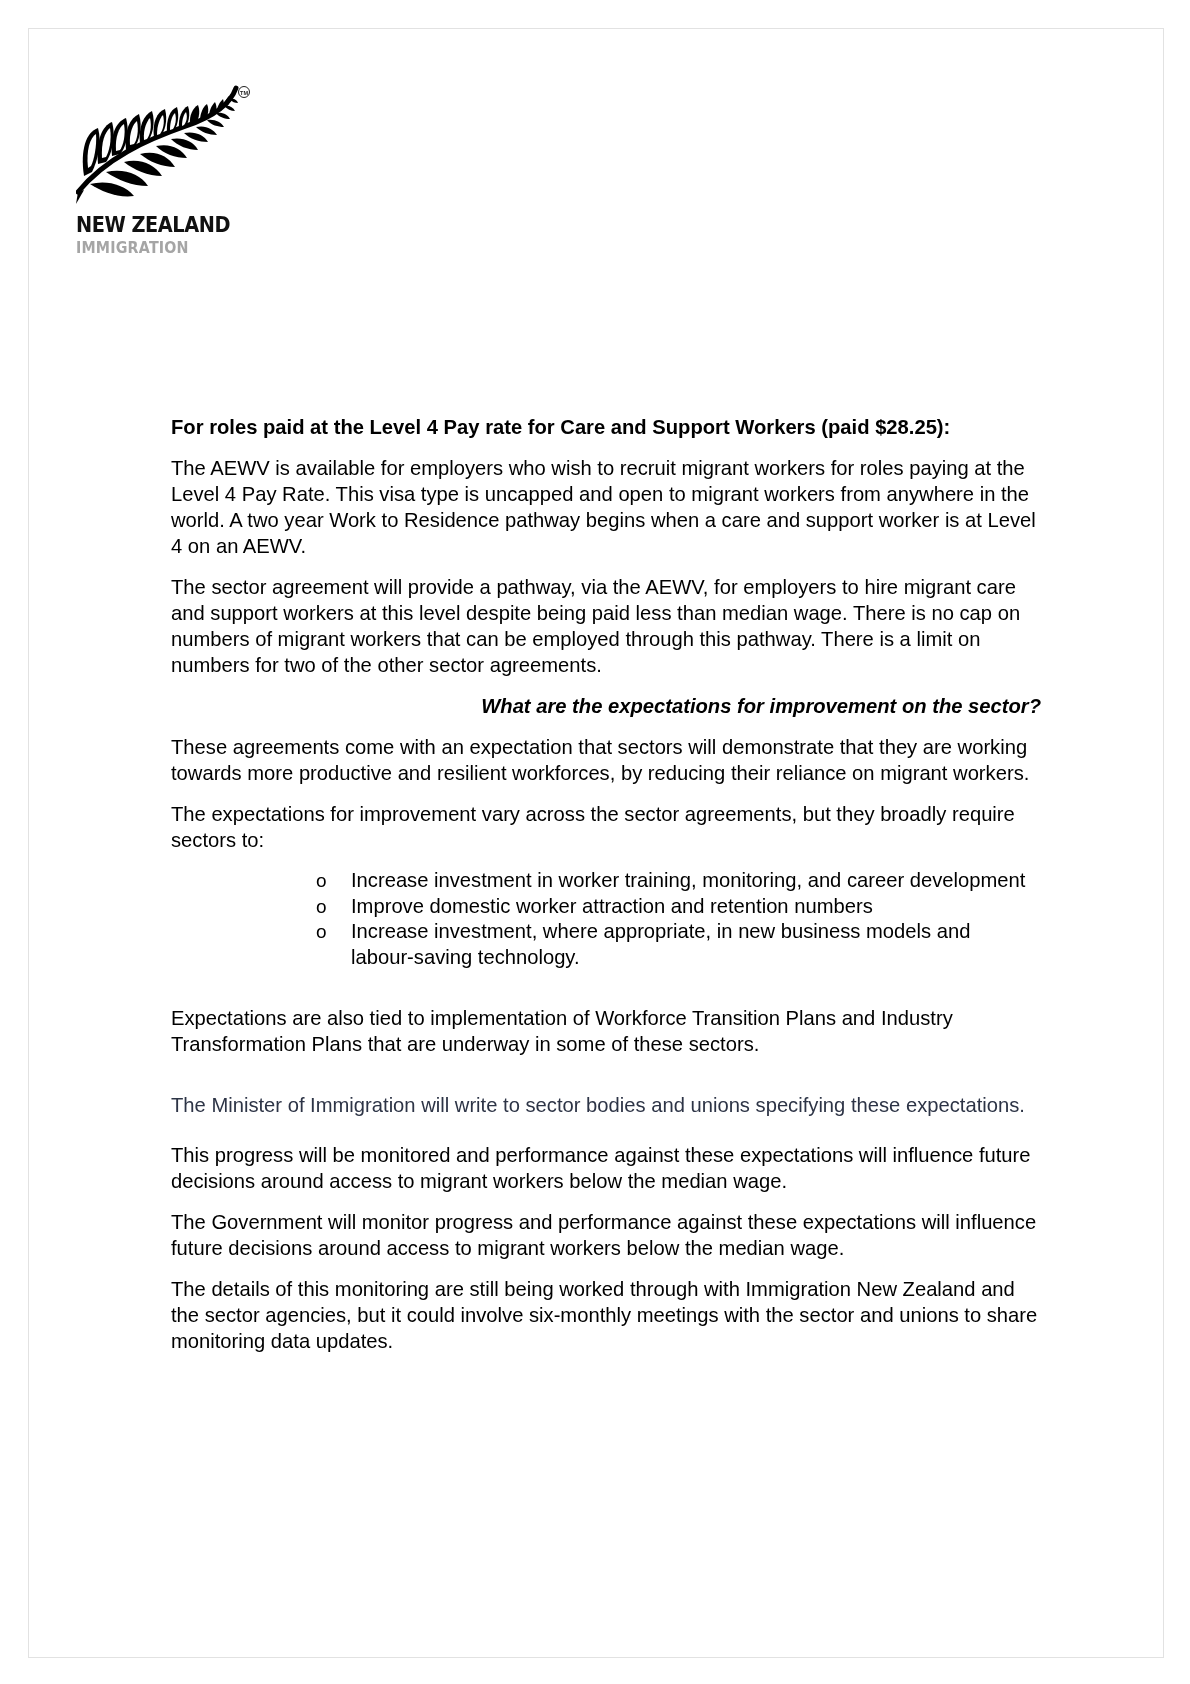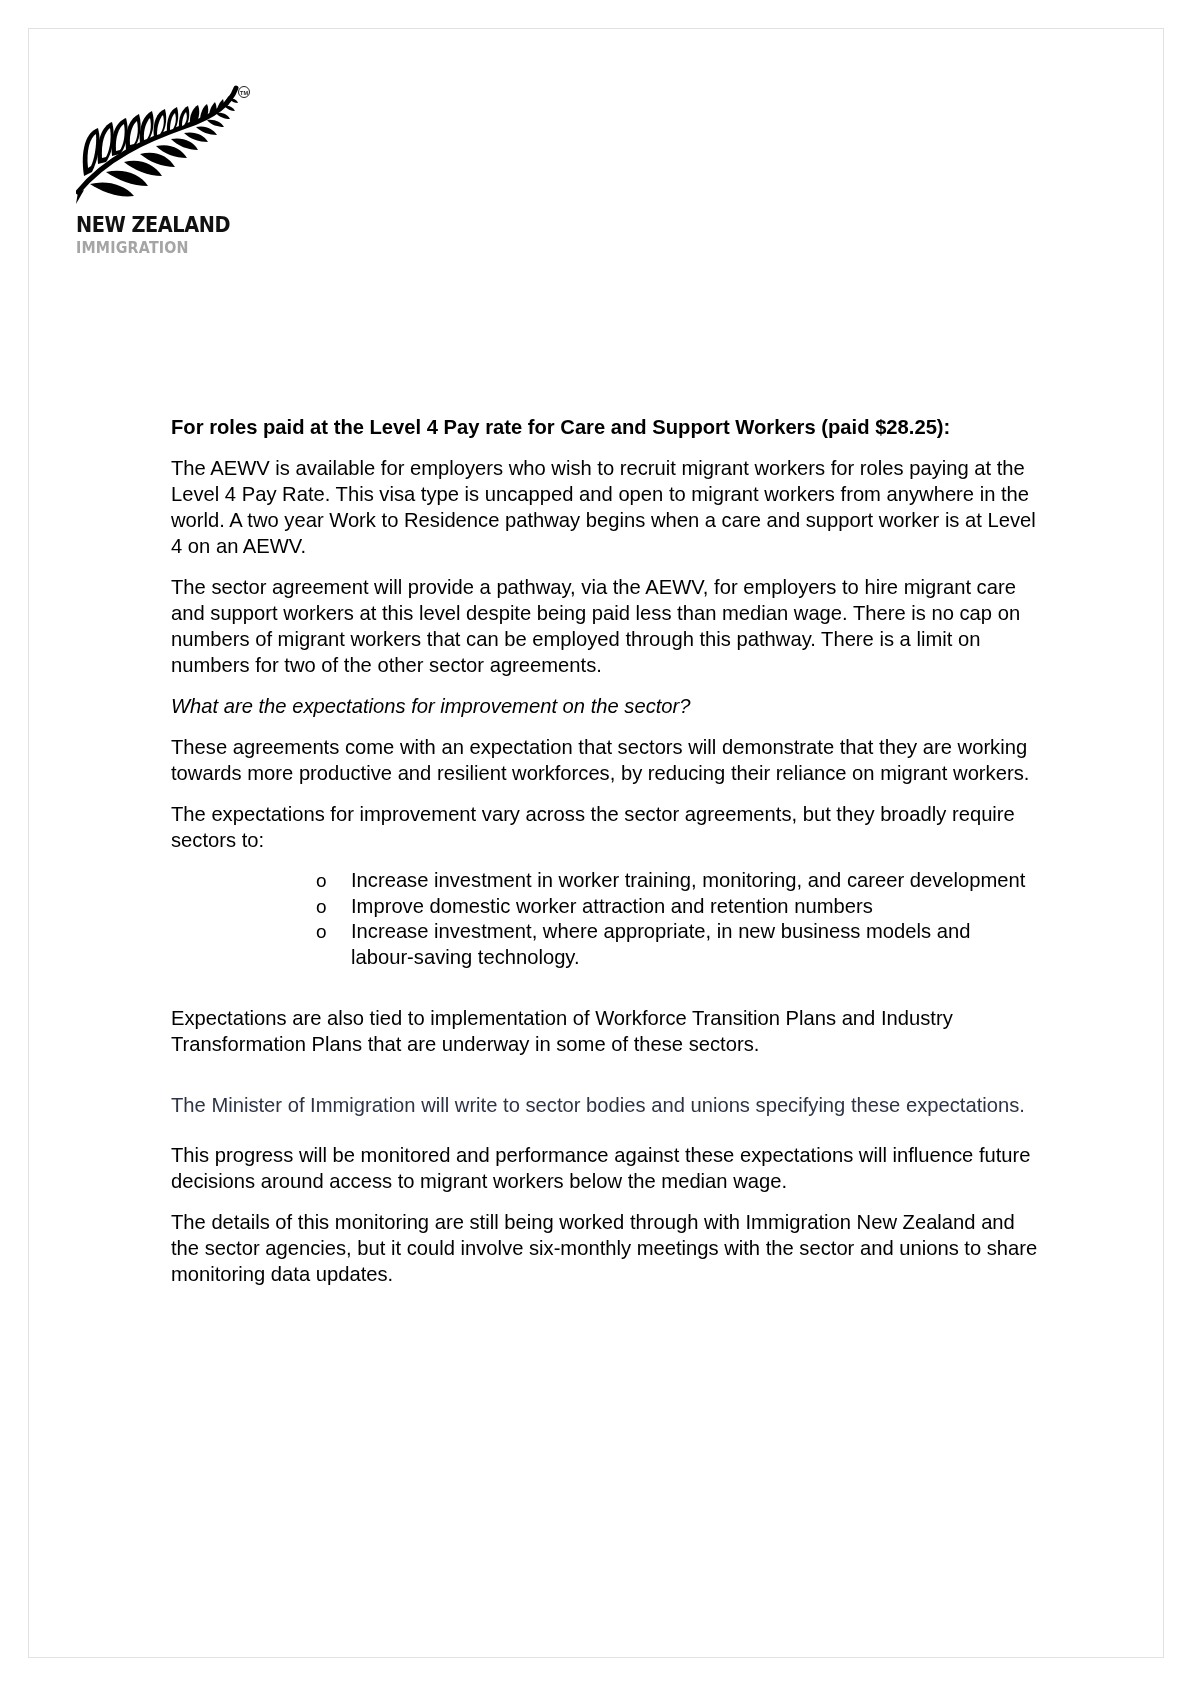--- a/index.html
+++ b/index.html
@@ -91,23 +91,24 @@
       line-height: 26px;
     }
     .content p {
       margin: 0;
     }
     .h-bold {
       font-weight: bold;
       margin-bottom: 15px !important;
     }
     .h-bold-italic {
-      font-weight: normal;
+      font-weight: bold;
       font-style: italic;
       margin-bottom: 15px !important;
+      text-align: right;
     }
     .para {
       margin-bottom: 15px !important;
     }
     .para.gap-lg {
       margin-bottom: 24px !important;
       margin-top: 35px;
     }
     .para.slate {
       color: #2d3446;
@@ -204,14 +205,15 @@
     <li>
       <span class="bullet">o</span>
       <span>Increase investment, where appropriate, in new business models and labour-saving technology.</span>
     </li>
   </ul>
 
   <p class="para gap-lg">Expectations are also tied to implementation of Workforce Transition Plans and Industry Transformation Plans that are underway in some of these sectors.</p>
   <p class="para gap-lg slate">The Minister of Immigration will write to sector bodies and unions specifying these expectations.</p>
   <p class="para">This progress will be monitored and performance against these expectations will influence future decisions around access to migrant workers below the median wage.</p>
 
+  <p class="para">The Government will monitor progress and performance against these expectations will influence future decisions around access to migrant workers below the median wage.</p>
   <p class="para">The details of this monitoring are still being worked through with Immigration New Zealand and the sector agencies, but it could involve six-monthly meetings with the sector and unions to share monitoring data updates.</p>
 </div>
 
 </body></html>

